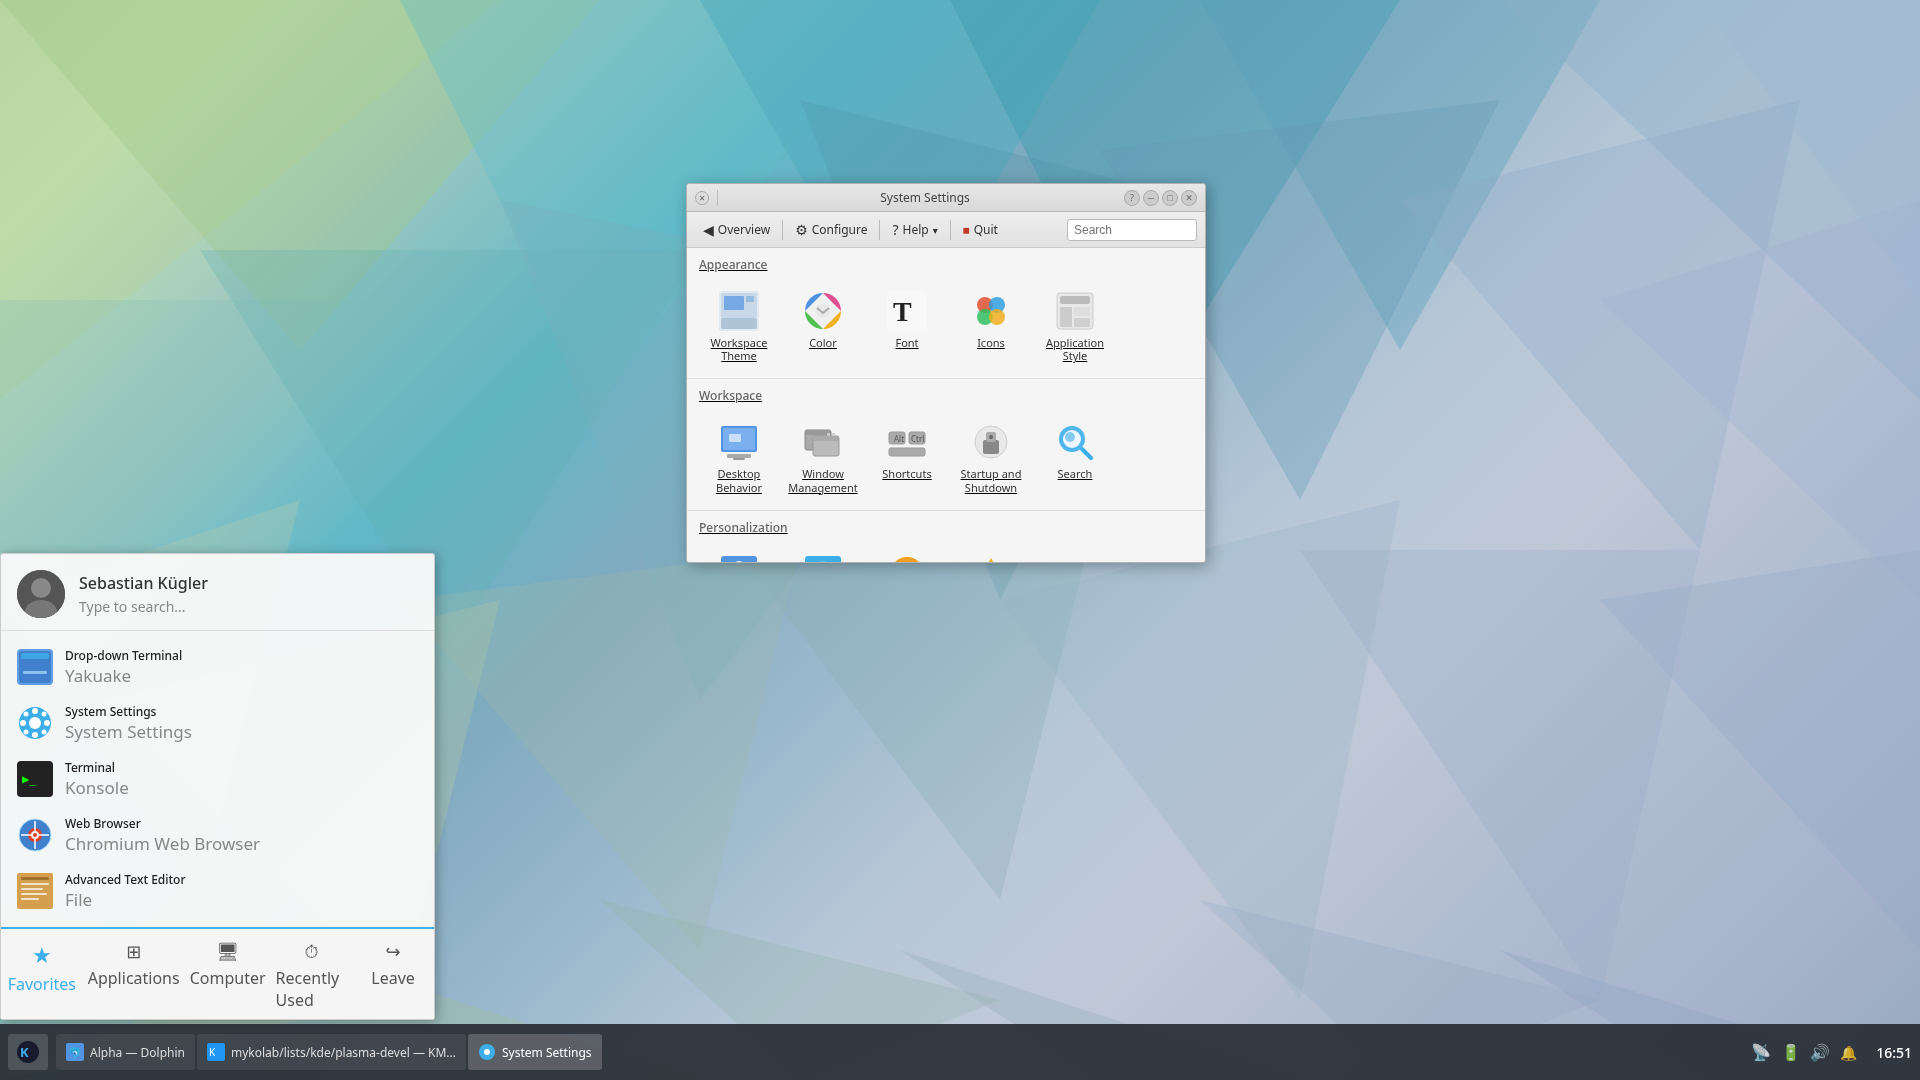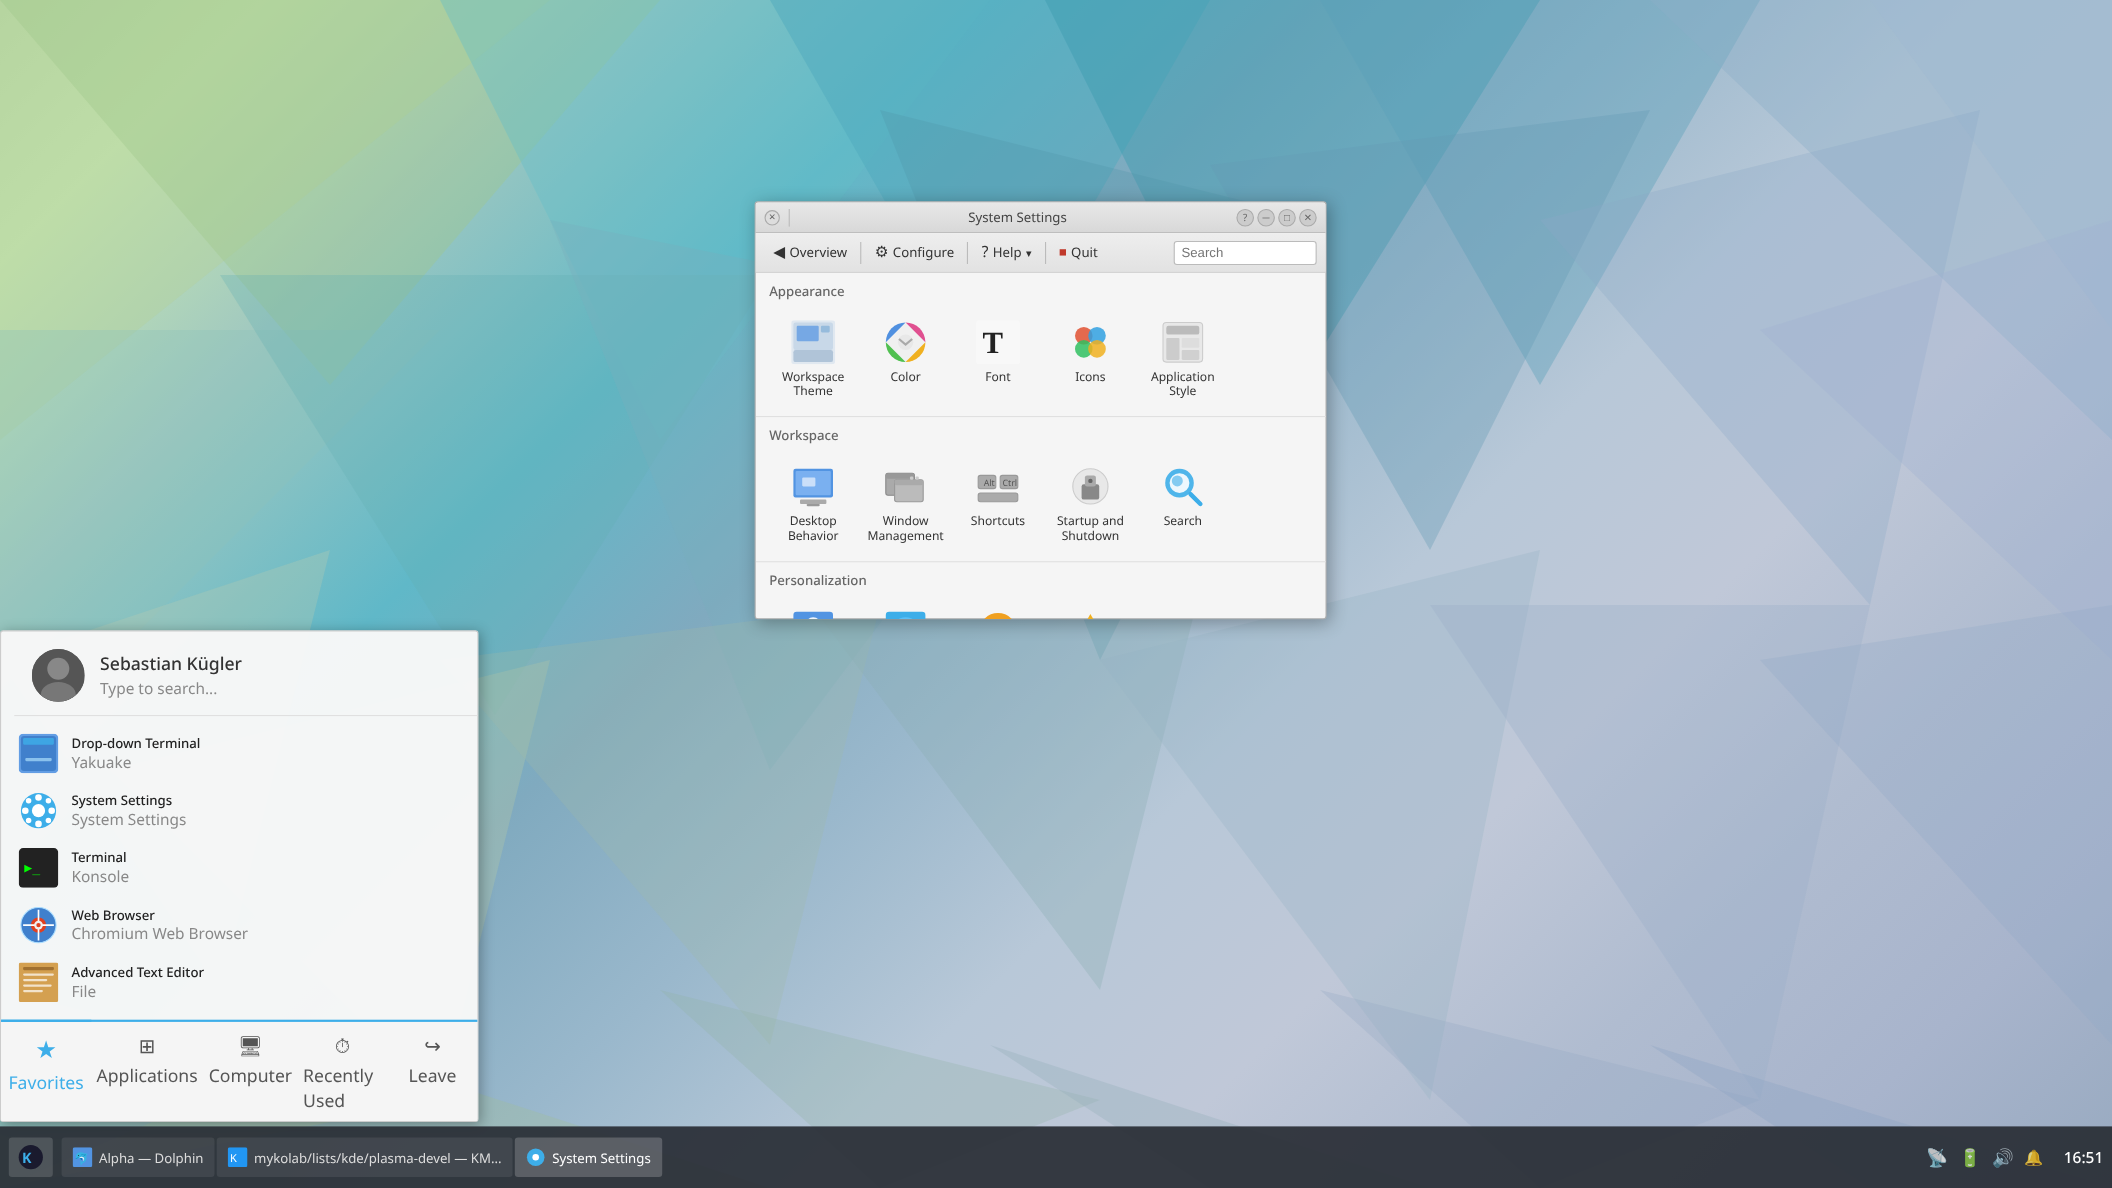--- a/index.html
+++ b/index.html
@@ -54,21 +54,20 @@
       display: flex;
       flex-direction: column;
       z-index: 100;
     }
 
     #launcher-header {
       display: flex;
       align-items: center;
       padding: 16px 16px 12px 16px;
       border-bottom: 1px solid #e0e0e0;
-      margin-left: 12px;
     }
 
     #launcher-avatar {
       width: 48px;
       height: 48px;
       border-radius: 50%;
       background: #666;
       margin-right: 14px;
       overflow: hidden;
       flex-shrink: 0;
@@ -115,21 +114,21 @@
       border-radius: 4px;
     }
 
     .app-name {
       font-size: 12px;
       color: #222;
       font-weight: 500;
     }
 
     .app-subtitle {
-      font-size: 14px;
+      font-size: 17px;
       color: #888;
     }
 
     
     #launcher-nav {
       display: flex;
       border-top: 2px solid #3daee9;
       background: rgba(245, 245, 245, 0.98);
     }
 
@@ -265,20 +264,21 @@
       padding: 0 6px;
       font-size: 12px;
       background: white;
       width: 130px;
     }
 
     #settings-content {
       flex: 1;
       overflow-y: auto;
       padding: 0;
+      text-decoration: underline;
     }
 
     .settings-section {
       padding: 8px 12px;
       border-bottom: 1px solid #e0e0e0;
     }
 
     .settings-section-title {
       font-size: 12px;
       color: #666;

